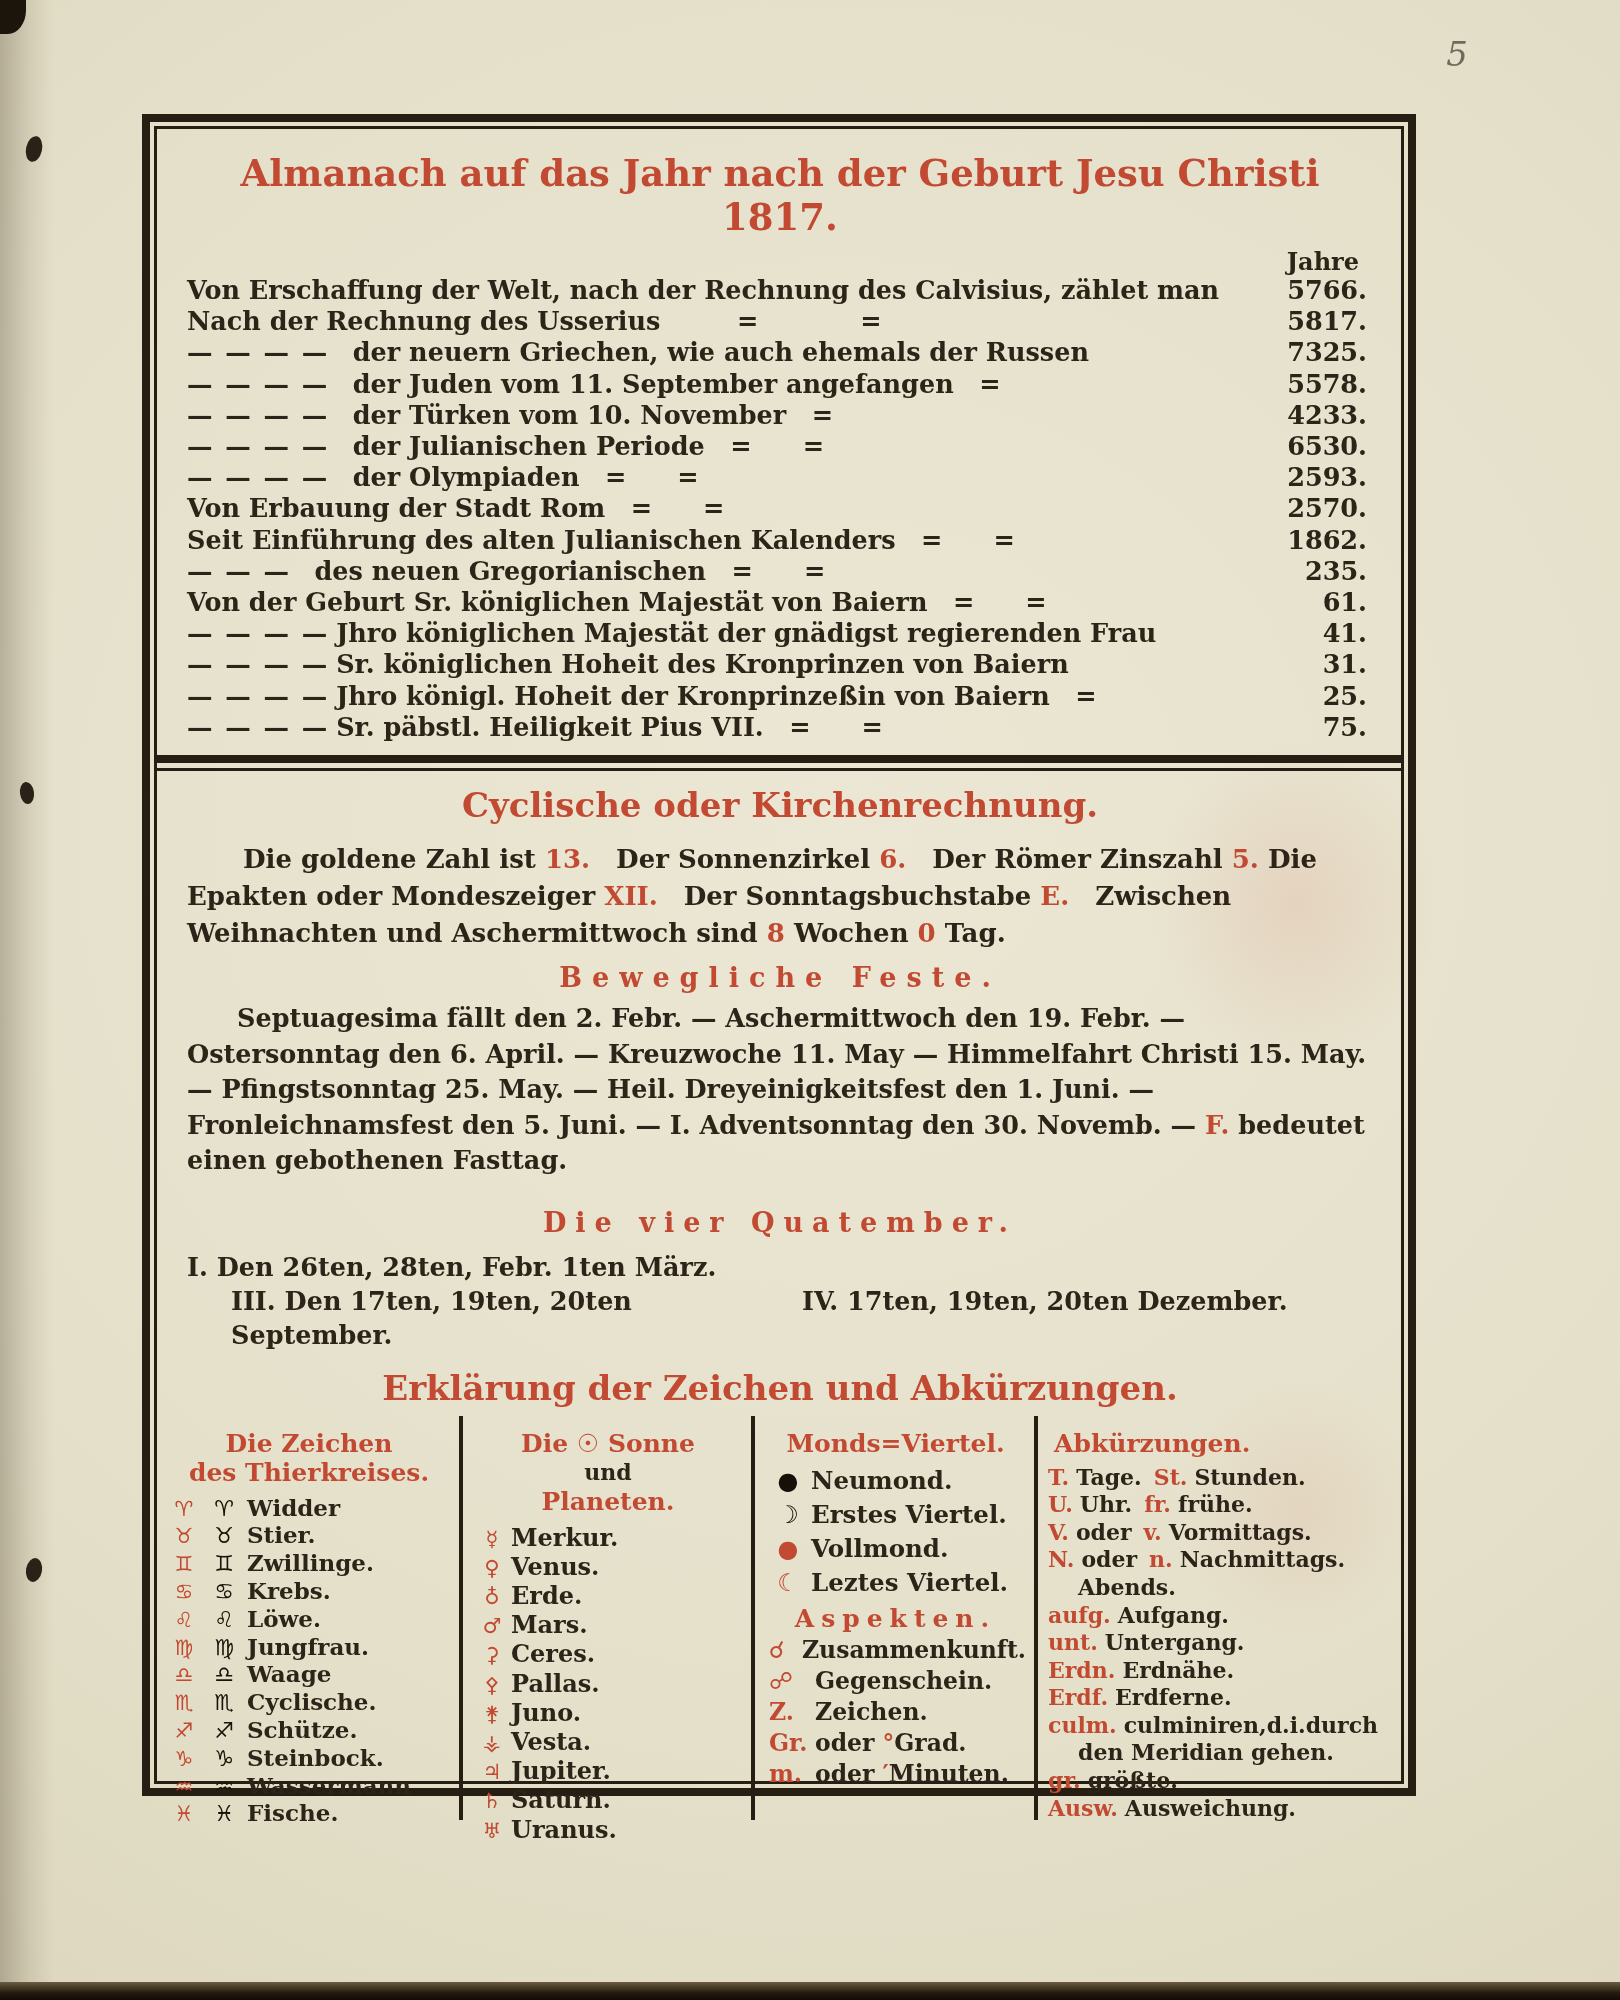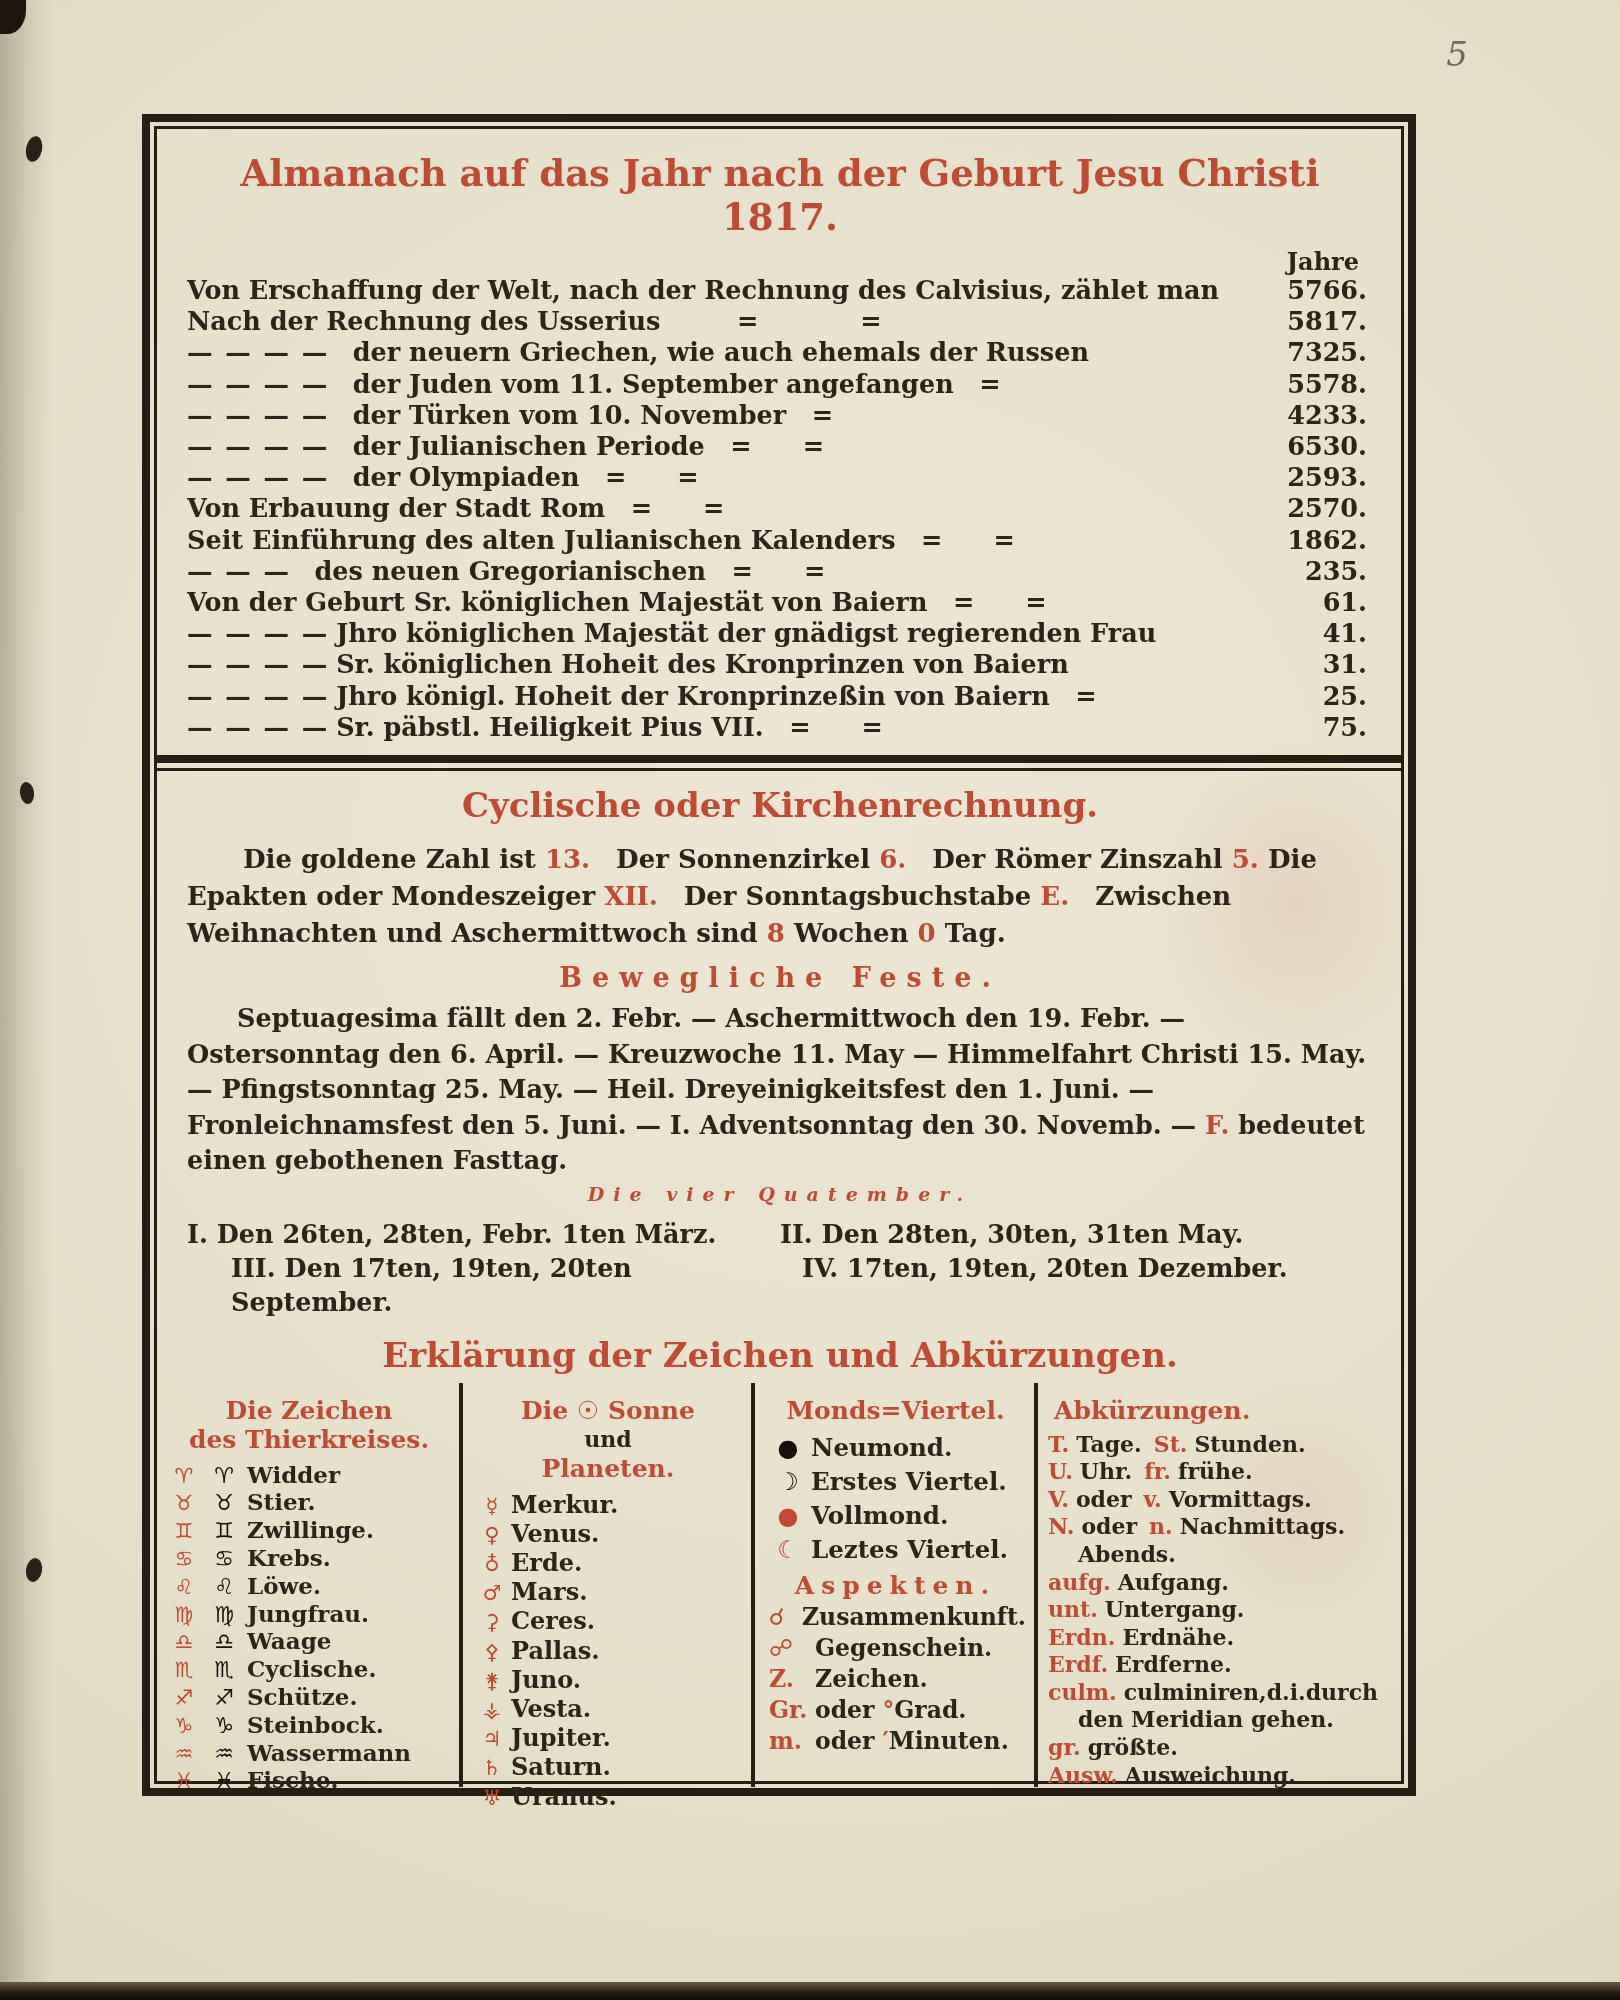--- a/index.html
+++ b/index.html
@@ -43,21 +43,21 @@
     margin:12px -28px 6px -30px;}
 
   .sec-head{color:var(--red);text-align:center;}
   .church-head{font-size:34px;margin:14px 0 16px;}
   .church-text{font-size:26px;line-height:37px;text-indent:56px;}
   .red{color:var(--red);}
 
   .feste-head{font-size:27px;letter-spacing:10px;margin:10px 0 8px;}
   .feste-body{font-size:25.5px;line-height:35.5px;text-indent:50px;}
 
-  .quat-head{font-size:19px;letter-spacing:9px;margin:4px 0 12px;font-style:italic;}
+  .quat-head{font-size:27px;letter-spacing:9px;margin:28px 0 12px;}
   .quat-row{display:flex;font-size:25.5px;line-height:34px;}
   .quat-row .qcell{flex:1;}
   .quat-row .indent{padding-left:44px;}
 
   .signs-head{font-size:34px;margin:16px 0 8px;}
 
   .cols{display:flex;margin:0 -28px 0 -30px;height:404px;}
   .col{box-sizing:border-box;padding:6px 8px 0 10px;}
   .col + .col{border-left:4px solid var(--frame);}
   .col.c1{width:302px;}
@@ -181,21 +181,20 @@
     </div>
 
     <div class="sec-head feste-head">Bewegliche Feste.</div>
     <div class="feste-body">
       <span>Septuagesima fällt den 2. Febr. — Aschermittwoch den 19. Febr. — Ostersonntag den 6. April. — Kreuzwoche 11. May — Himmelfahrt Christi 15. May. — Pfingstsonntag 25. May. — Heil. Dreyeinigkeitsfest den 1. Juni. — Fronleichnamsfest den 5. Juni. — I. Adventsonntag den 30. Novemb. — </span><span class="red">F.</span><span> bedeutet einen gebothenen Fasttag.</span>
     </div>
 
     <div class="sec-head quat-head">Die vier Quatember.</div>
     <div class="quat-row">
       <div class="qcell">I. Den 26ten, 28ten, Febr. 1ten März.</div>
-      <div class="qcell">II. Den 28ten, 30ten, 31ten May.</div>
     </div>
     <div class="quat-row">
       <div class="qcell indent">III. Den 17ten, 19ten, 20ten September.</div>
       <div class="qcell">IV. 17ten, 19ten, 20ten Dezember.</div>
     </div>
 
     <div class="sec-head signs-head">Erklärung der Zeichen und Abkürzungen.</div>
 
     <div class="cols">
 

